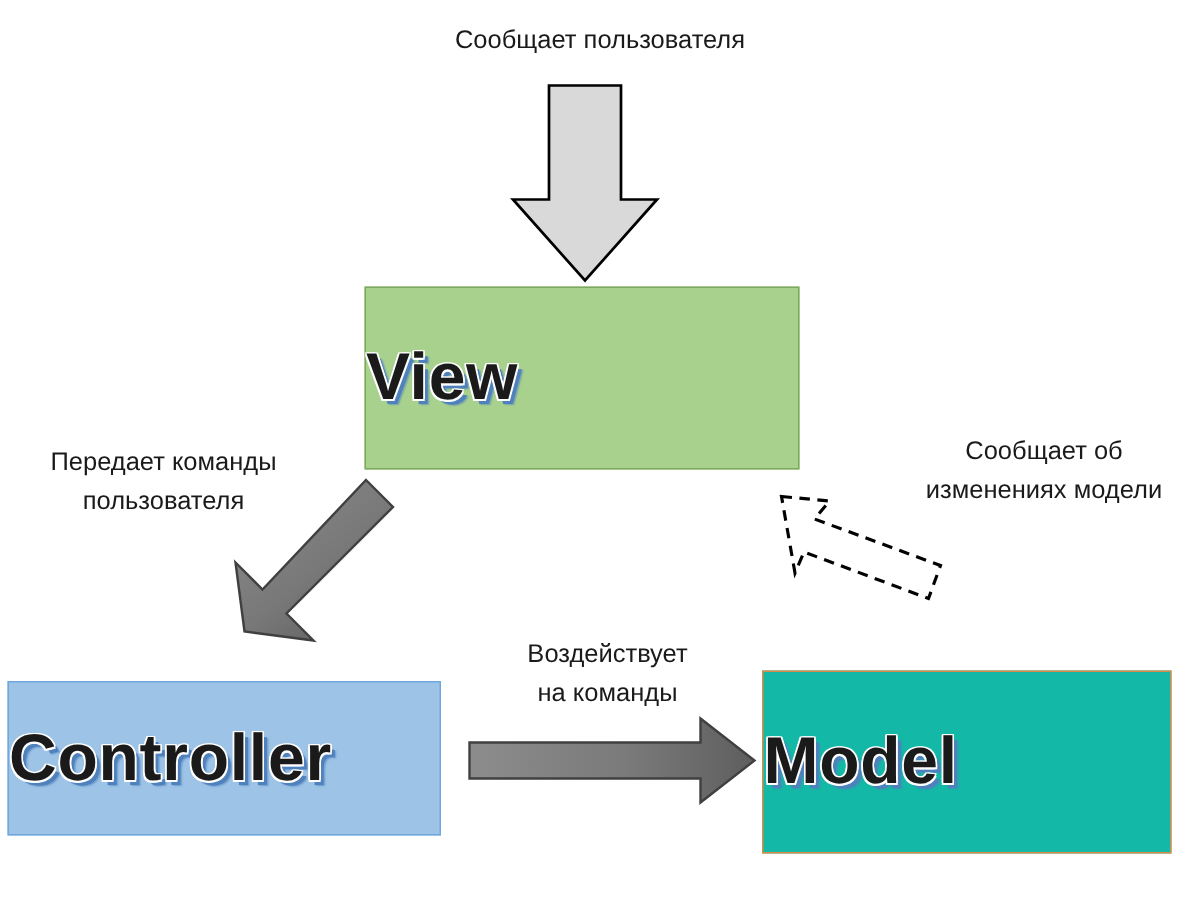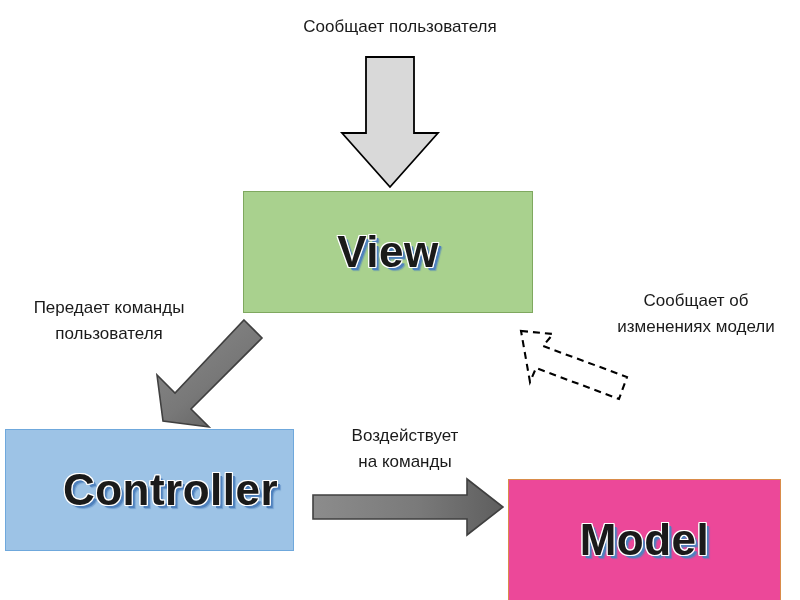--- a/index.html
+++ b/index.html
@@ -17,21 +17,20 @@
     background: #ffffff;
     overflow: hidden;
   }
 
   
   .node-box {
     position: absolute;
     box-sizing: border-box;
     display: flex;
     align-items: center;
-    justify-content: center;
   }
   .node-label {
     font-weight: bold;
     color: #1a1a1a;
     letter-spacing: 0.5px;
     
     text-shadow:
        1px  0px 0 #ffffff,
       -1px  0px 0 #ffffff,
        0px  1px 0 #ffffff,
@@ -46,34 +45,32 @@
 
   #view-box {
     left: 243px; top: 191px;
     width: 290px; height: 122px;
     background: #A9D18E;
     border: 1.5px solid #7FA85F;
   }
   #view-box .node-label { font-size: 44px; }
 
   #controller-box {
-    left: 5px; top: 429px;
-    width: 289px; height: 122px;
+    left: 5px; top: 454px;
+    width: 289px; height: 103px;
     background: #9DC3E6;
     border: 1.5px solid #6FA8DC;
-    padding-left: 42px;
   }
   #controller-box .node-label { font-size: 44px; }
 
   #model-box {
     left: 508px; top: 447px;
     width: 273px; height: 122px;
-    background: #ec4899;
+    background: #14b8a6;
     border: 1.5px solid #D98C4A;
-    margin-top: 32px;
   }
   #model-box .node-label { font-size: 44px; }
 
   
   .caption {
     position: absolute;
     font-size: 17px;
     color: #1a1a1a;
     text-align: center;
     line-height: 1.55;

